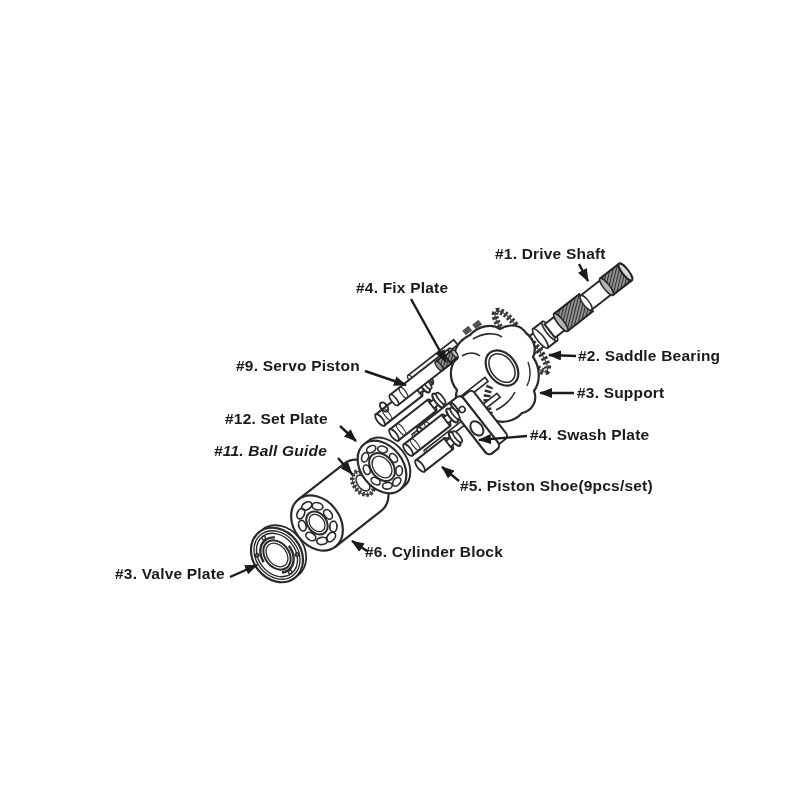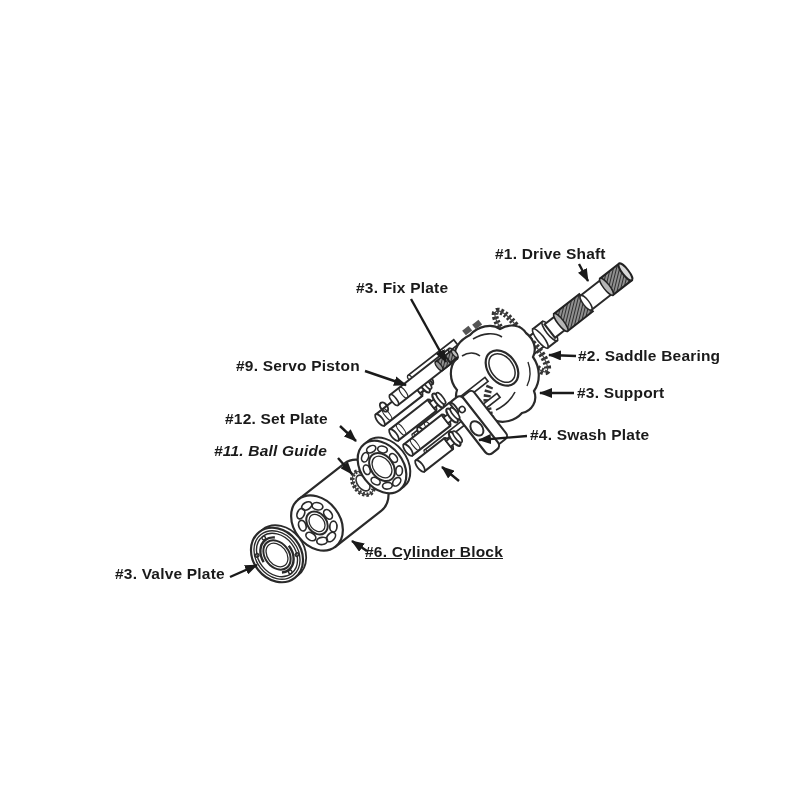--- a/index.html
+++ b/index.html
@@ -244,20 +244,21 @@
     <line x1="347" y1="337" x2="388" y2="351" marker-end="url(#ah)"></line>
     <line x1="322" y1="392" x2="338" y2="407" marker-end="url(#ah)"></line>
     <line x1="320" y1="424" x2="334" y2="440" marker-end="url(#ah)"></line>
   </g>
 </svg>
 
 <div class="part-label" style="left:477px; top:212px;">#1. Drive Shaft</div>
 <div class="part-label" style="left:560px; top:314px;">#2. Saddle Bearing</div>
 <div class="part-label" style="left:559px; top:351px;">#3. Support</div>
 <div class="part-label" style="left:512px; top:393px;">#4. Swash Plate</div>
-<div class="part-label" style="left:347px; top:510px;text-decoration:underline;">#6. Cylinder Block</div>
+<div class="part-label" style="left:442px; top:444px;">#5. Piston Shoe(9pcs/set)</div>
+<div class="part-label" style="left:347px; top:510px;">#6. Cylinder Block</div>
 <div class="part-label" style="left:97px;  top:532px;">#3. Valve Plate</div>
-<div class="part-label" style="left:338px; top:246px;">#3. Fix Plate</div>
+<div class="part-label" style="left:338px; top:246px;">#4. Fix Plate</div>
 <div class="part-label" style="left:218px; top:324px;text-align:right;">#9. Servo Piston</div>
 <div class="part-label" style="left:207px; top:377px;">#12. Set Plate</div>
 <div class="part-label" style="left:196px; top:409px;font-style:italic;">#11. Ball Guide</div>
 
 </div>
 
 </body></html>

